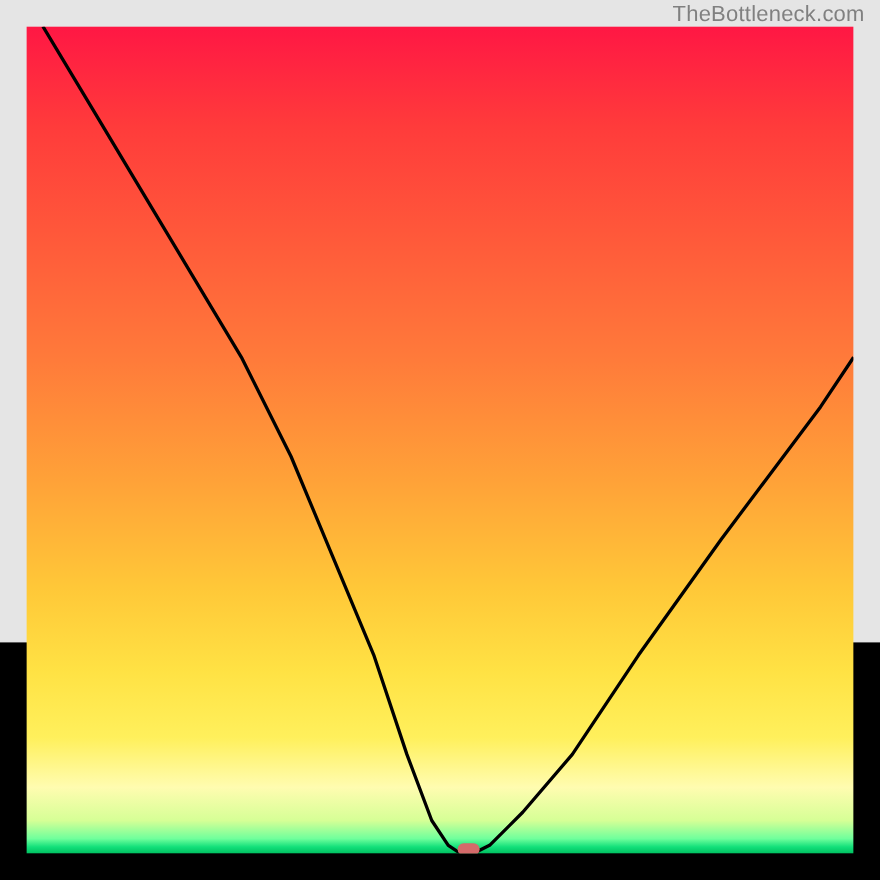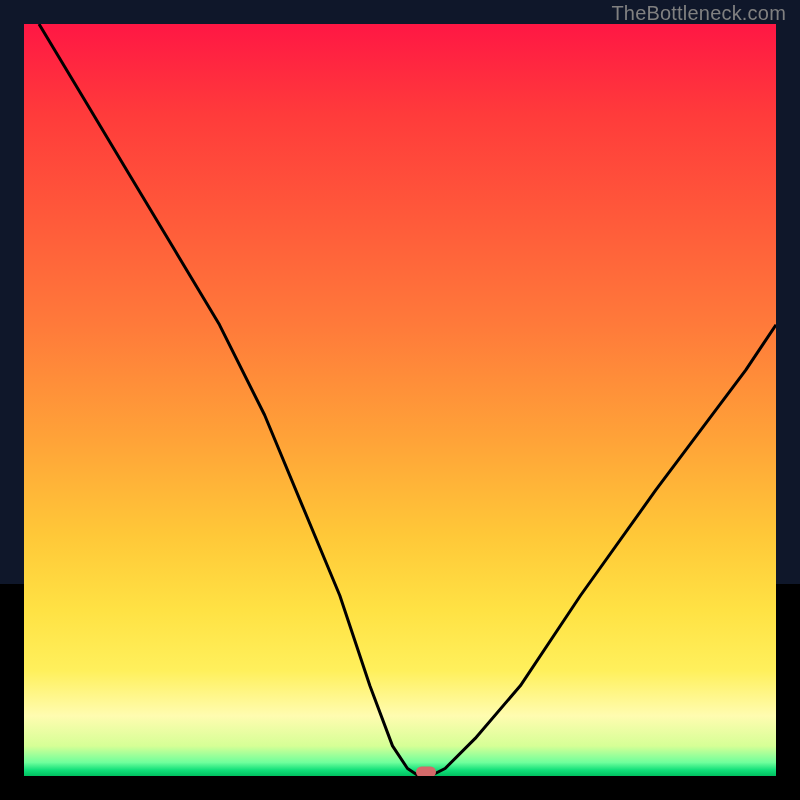--- a/index.html
+++ b/index.html
@@ -10,21 +10,21 @@
     background: #000;
     position: relative;
     font-family: Arial, Helvetica, sans-serif;
   }
   .outer {
     position: absolute;
     left: 0;
     top: 0;
     width: 800px;
     height: 584px;
-    background: #0f172a;
+    background: #e5e5e5;
   }
   .plot {
     position: absolute;
     left: 24px;
     top: 24px;
     width: 752px;
     height: 752px;
     overflow: hidden;
   }
   .gradient {

